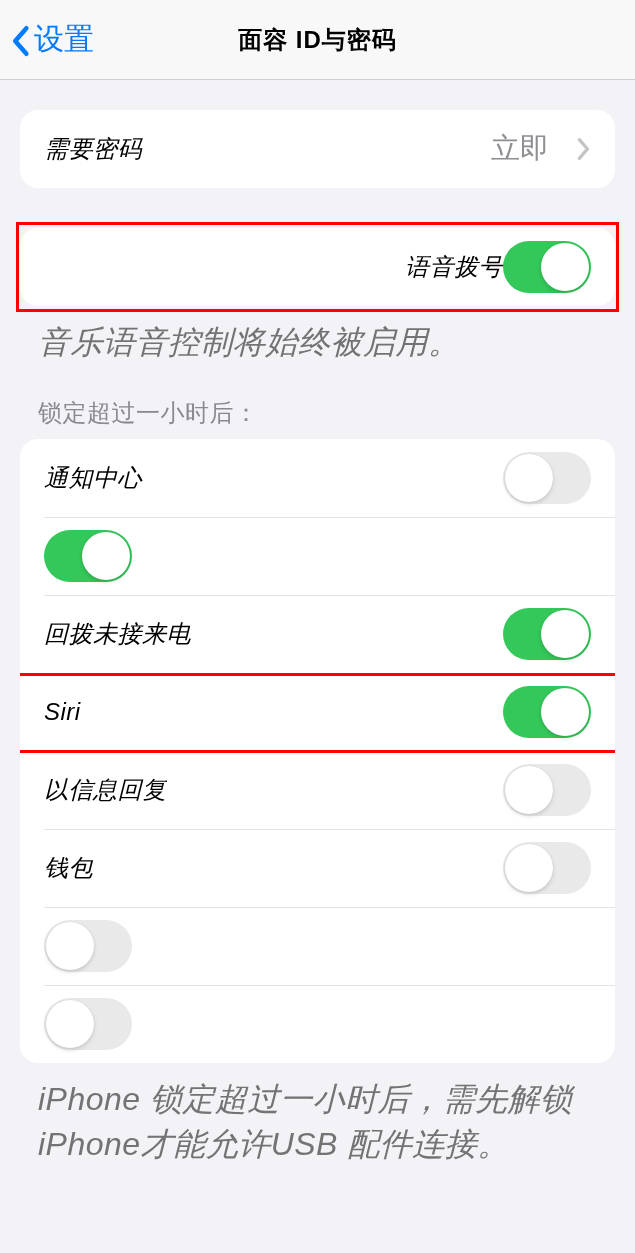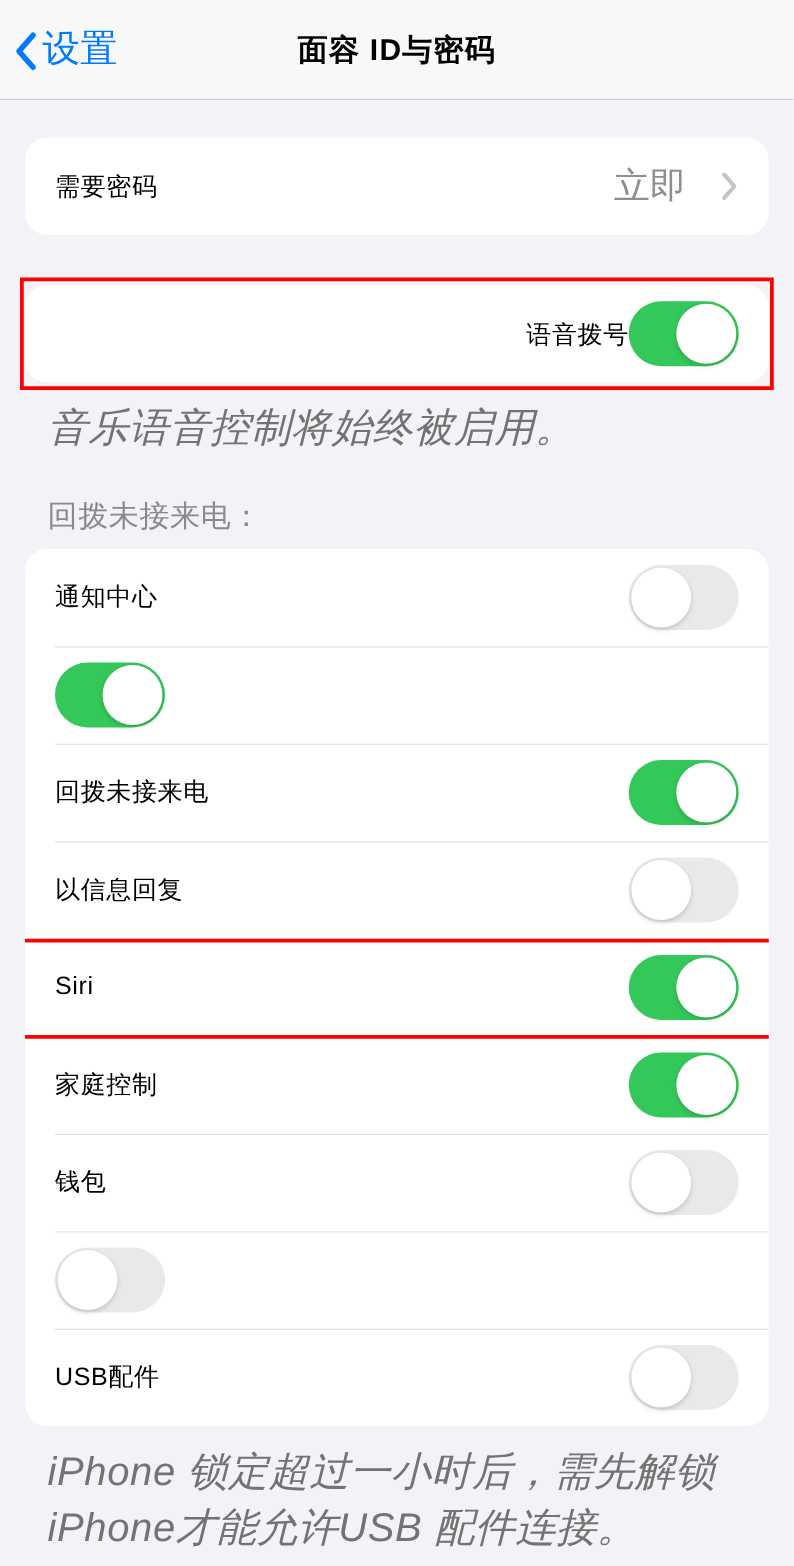--- a/index.html
+++ b/index.html
@@ -69,24 +69,25 @@
     .row + .row::before {
       content: "";
       position: absolute;
       top: 0;
       left: 24px;
       right: 0;
       height: 1px;
       background: #e3e3e6;
     }
     .row-label {
-      font-size: 20px;
+      font-size: 24px;
       color: #000;
       flex: 1;
       letter-spacing: 0.5px;
+      font-style: italic;
     }
     .row-value {
       font-size: 29px;
       color: #8e8e93;
       margin-right: 28px;
     }
     .chevron-right {
       width: 14px;
       height: 24px;
       flex-shrink: 0;
@@ -211,72 +212,65 @@
           <div class="toggle on">
             <div class="toggle-knob"></div>
           </div>
         </div>
       </div>
       <div class="highlight-box highlight-voice"></div>
     </div>
     <div class="footer-text">音乐语音控制将始终被启用。</div>
   </div>
 
-  <div class="section-header">回拨未接来电：</div>
+  <div class="section-header">锁定超过一小时后：</div>
 
   <div class="list-group" id="lock-list">
       <div class="row">
         <span class="row-label">通知中心</span>
         <div class="toggle off">
           <div class="toggle-knob"></div>
         </div>
       </div>
       <div class="row">
         <div class="toggle on">
           <div class="toggle-knob"></div>
         </div>
       </div>
       <div class="row">
         <span class="row-label">回拨未接来电</span>
         <div class="toggle on">
-          <div class="toggle-knob"></div>
-        </div>
-      </div>
-      <div class="row">
-        <span class="row-label">以信息回复</span>
-        <div class="toggle off">
           <div class="toggle-knob"></div>
         </div>
       </div>
       <div class="row has-highlight">
         <span class="row-label">Siri</span>
         <div class="toggle on">
           <div class="toggle-knob"></div>
         </div>
         <div class="siri-highlight"></div>
       </div>
       <div class="row">
-        <span class="row-label">家庭控制</span>
-        <div class="toggle on">
+        <span class="row-label">以信息回复</span>
+        <div class="toggle off">
           <div class="toggle-knob"></div>
         </div>
       </div>
       <div class="row">
         <span class="row-label">钱包</span>
         <div class="toggle off">
           <div class="toggle-knob"></div>
         </div>
       </div>
       <div class="row">
         <div class="toggle off">
           <div class="toggle-knob"></div>
         </div>
       </div>
       <div class="row">
-        <span class="row-label">USB配件</span>
         <div class="toggle off">
           <div class="toggle-knob"></div>
         </div>
       </div>
     </div>
 
   <div class="footer-text">iPhone 锁定超过一小时后，需先解锁iPhone才能允许USB 配件连接。</div>
 
 </div>
 

